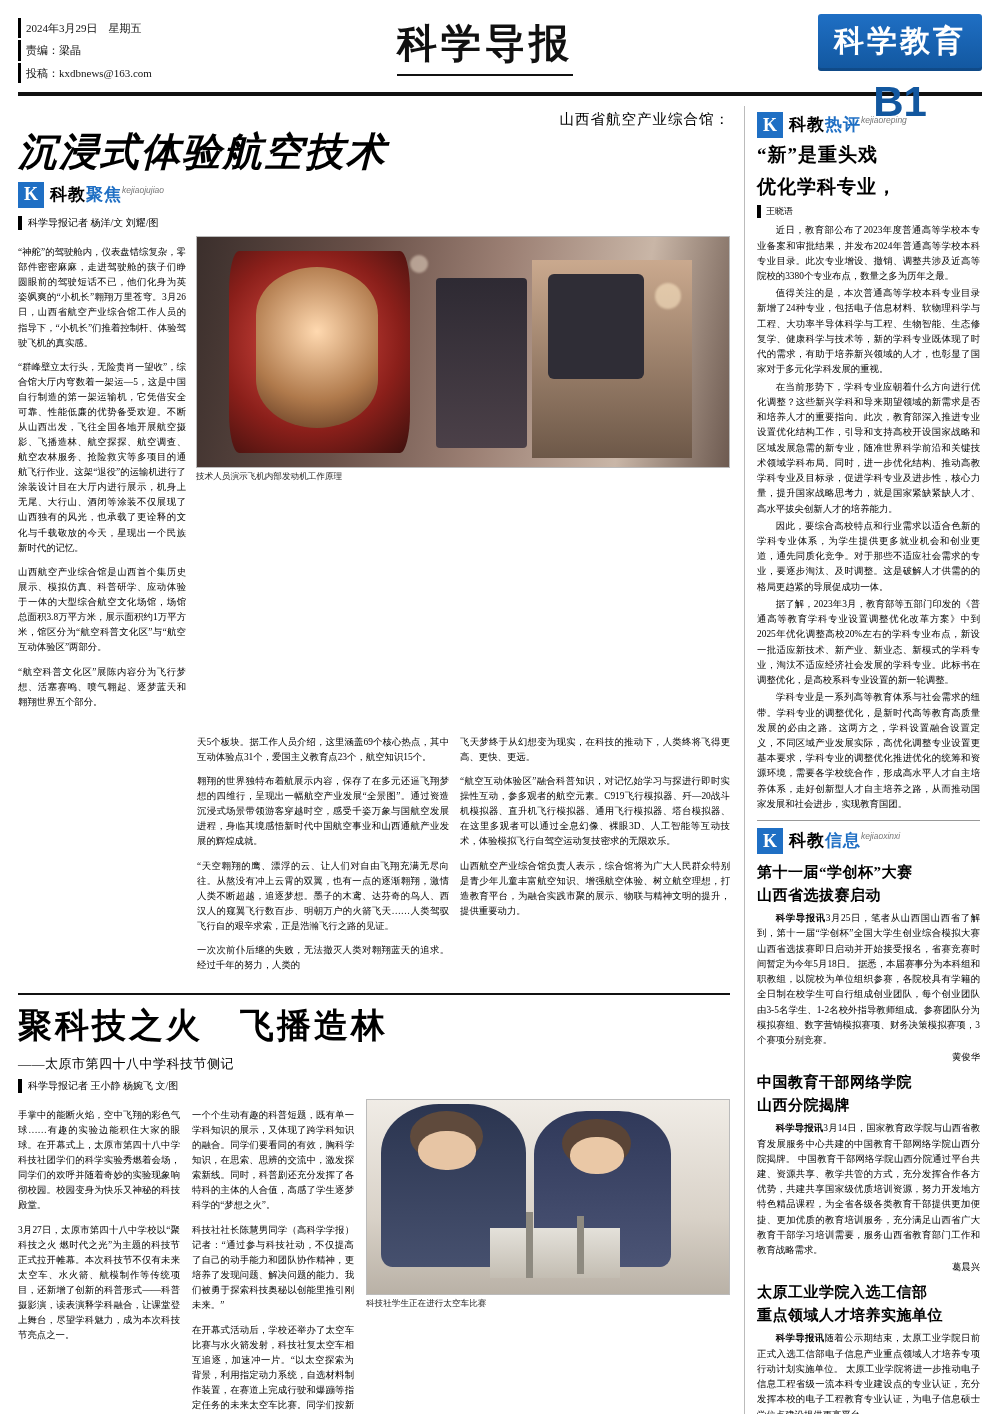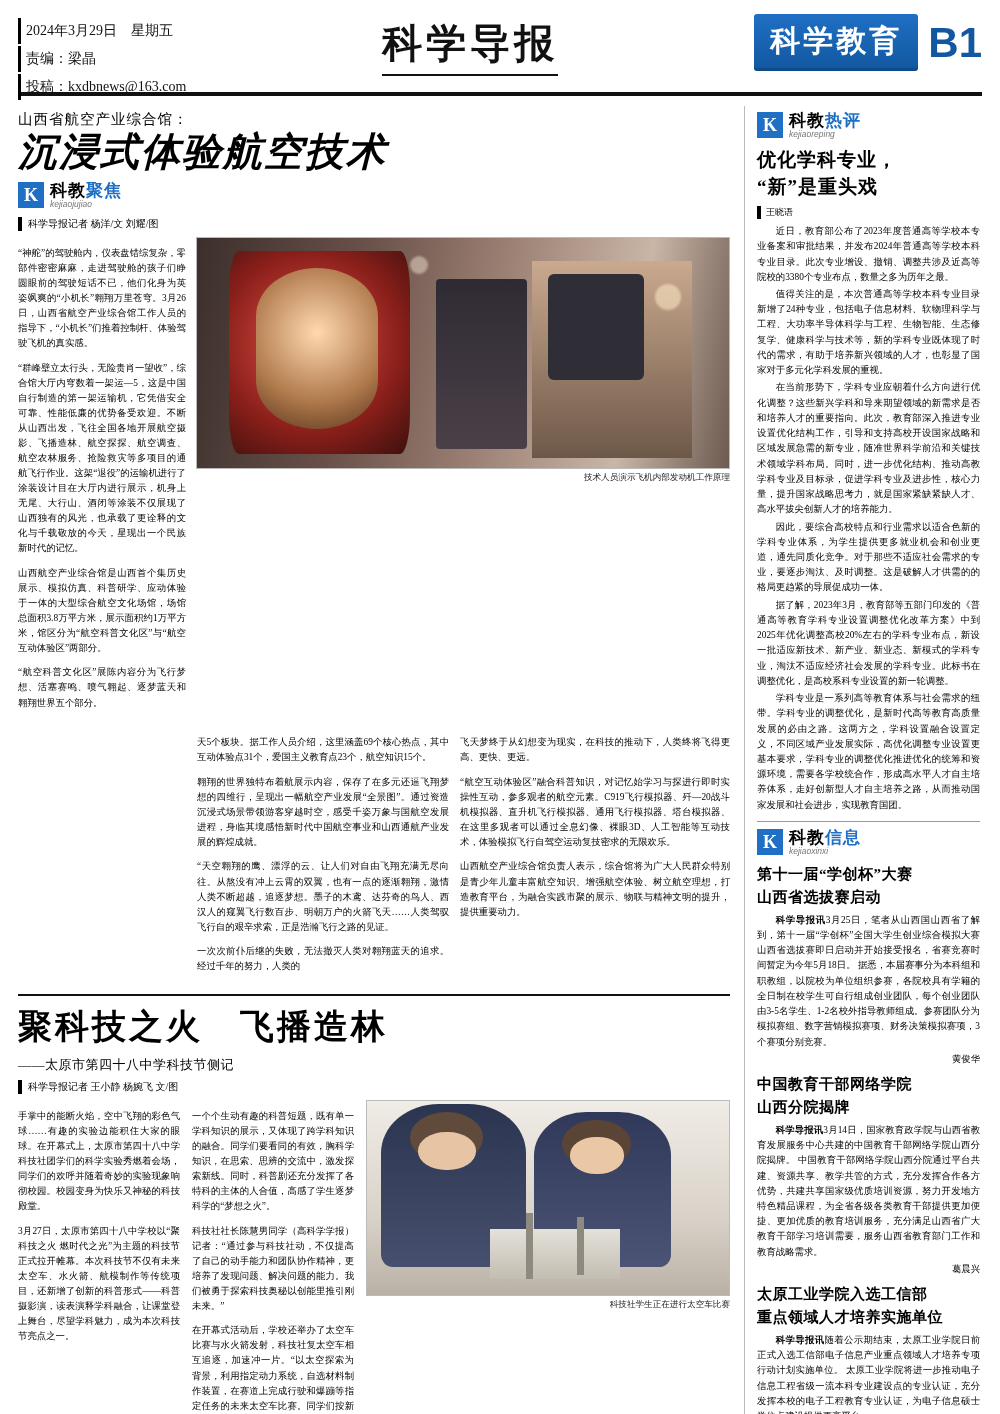--- a/index.html
+++ b/index.html
@@ -9,30 +9,30 @@
     background:#ffffff;
     font-family:"Liberation Serif", "DejaVu Serif", serif;
     color:#000;
     position:relative;
     overflow:hidden;
   }
   .page { width:1000px; height:1414px; position:relative; padding:14px 18px; }
 
   
   .masthead { display:flex; align-items:flex-start; justify-content:space-between; height:72px; }
-  .mh-left { font-size:14px; line-height:1.85; color:#111; padding-top:4px; }
+  .mh-left { font-size:11px; line-height:1.85; color:#111; padding-top:4px; }
   .mh-left div { border-left:3px solid #000; padding-left:5px; margin-bottom:2px; white-space:nowrap;}
   .mh-mid { flex:1; text-align:center; padding-top:2px; }
   .mh-title {
     font-family:"Liberation Serif", serif;
     font-weight:bold; font-size:40px; letter-spacing:4px;
     color:#111; display:inline-block; position:relative;
   }
   .mh-title:after{ content:""; display:block; border-bottom:2px solid #111; margin-top:3px;}
-  .mh-right { display:flex; align-items:center; gap:10px; }
+  .mh-right { display:flex; align-items:center; gap:10px;flex-direction:column; }
   .kj-badge {
     background:linear-gradient(180deg,#1f6fc4,#12579f);
     color:#fff; font-weight:bold; font-size:30px; letter-spacing:3px;
     padding:7px 16px 9px 16px; border-radius:3px; font-family:"Liberation Serif",serif;
     box-shadow:inset 0 -3px 0 rgba(0,0,0,.15);
   }
   .pageno { font-size:42px; font-weight:bold; color:#12579f; font-family:"Liberation Sans",sans-serif; line-height:1;}
   .mh-rule { border-top:3px solid #111; border-bottom:1px solid #111; height:4px; margin:6px 0 10px 0; }
 
   
@@ -42,33 +42,33 @@
 
   
   .seclogo { display:flex; align-items:center; gap:6px; margin:6px 0 8px 0; }
   .seclogo .kbox {
     width:26px;height:26px;background:#1f6fc4;color:#fff;font-weight:bold;
     font-size:18px;display:flex;align-items:center;justify-content:center;font-family:"Liberation Serif",serif;
   }
   .seclogo .zh { font-size:17px; font-weight:bold; letter-spacing:1px; }
   .seclogo .zh .accent { color:#1f6fc4; }
   .seclogo .py { font-size:8.5px; color:#777; font-style:italic; font-family:"Liberation Sans",sans-serif;}
-  .seclogo .stack{ display:flex; flex-direction:column; line-height:1.05;}
+  .seclogo .stack{ display:flex; flex-direction:row; line-height:1.05;}
 
   h1.head-main {
     font-size:39px; font-weight:bold; letter-spacing:2px; margin:2px 0 8px 0; line-height:1.1;font-style:italic;
   }
-  .kicker { font-size:14.5px; margin:4px 0 2px 0; letter-spacing:1px;}
+  .kicker { font-size:14.5px; margin:4px 0 2px 0; letter-spacing:1px;text-align:right;}
   .byline { font-size:10px; border-left:4px solid #000; padding-left:6px; margin:6px 0 6px 0; }
 
   .photo {
     background:#d8d8d8; position:relative; overflow:hidden;
     border:1px solid #bbb;
   }
-  .cap { font-size:8.6px; color:#222; margin-top:3px; text-align:right;}
+  .cap { font-size:8.6px; color:#222; margin-top:3px; text-align:left;}
 
   .rule-thick { border-top:2px solid #111; margin:10px 0 8px 0;}
   .rule-thin { border-top:1px solid #999; margin:8px 0 7px 0;}
 
   h2.head-2 { font-size:34px; font-weight:bold; letter-spacing:3px; margin:4px 0 4px 0;}
   .subhead { font-size:13px; margin:6px 0 6px 0; letter-spacing:.5px;}
 
   
   .side-h { font-size:19px; font-weight:bold; line-height:1.35; margin:4px 0 6px 0; letter-spacing:1px;}
   .side-h2 { font-size:15px; font-weight:bold; line-height:1.4; margin:8px 0 5px 0; letter-spacing:.5px;}
@@ -204,22 +204,22 @@
     <div class="col-side">
 
       <div class="seclogo">
         <div class="kbox">K</div>
         <div class="stack">
           <div class="zh"><span>科教</span><span class="accent">热评</span></div>
           <div class="py">kejiaoreping</div>
         </div>
       </div>
 
+      <div class="side-h" style="margin-top:-4px;">“新”是重头戏</div>
       <div class="side-h">优化学科专业，</div>
-      <div class="side-h" style="margin-top:-4px;">“新”是重头戏</div>
       <div class="side-byline">王晓语</div>
 
       <div class="side-text">
         <p>近日，教育部公布了2023年度普通高等学校本专业备案和审批结果，并发布2024年普通高等学校本科专业目录。此次专业增设、撤销、调整共涉及近高等院校的3380个专业布点，数量之多为历年之最。</p>
         <p>值得关注的是，本次普通高等学校本科专业目录新增了24种专业，包括电子信息材料、软物理科学与工程、大功率半导体科学与工程、生物智能、生态修复学、健康科学与技术等，新的学科专业既体现了时代的需求，有助于培养新兴领域的人才，也彰显了国家对于多元化学科发展的重视。</p>
         <p>在当前形势下，学科专业应朝着什么方向进行优化调整？这些新兴学科和导来期望领域的新需求是否和培养人才的重要指向。此次，教育部深入推进专业设置优化结构工作，引导和支持高校开设国家战略和区域发展急需的新专业，随准世界科学前沿和关键技术领域学科布局。同时，进一步优化结构、推动高教学科专业及目标录，促进学科专业及进步性，核心力量，提升国家战略思考力，就是国家紧缺紧缺人才、高水平拔尖创新人才的培养能力。</p>
         <p>因此，要综合高校特点和行业需求以适合色新的学科专业体系，为学生提供更多就业机会和创业更道，通先同质化竞争。对于那些不适应社会需求的专业，要逐步淘汰、及时调整。这是破解人才供需的的格局更趋紧的导展促成功一体。</p>
         <p>据了解，2023年3月，教育部等五部门印发的《普通高等教育学科专业设置调整优化改革方案》中到2025年优化调整高校20%左右的学科专业布点，新设一批适应新技术、新产业、新业态、新模式的学科专业，淘汰不适应经济社会发展的学科专业。此标书在调整优化，是高校系科专业设置的新一轮调整。</p>
         <p>学科专业是一系列高等教育体系与社会需求的纽带。学科专业的调整优化，是新时代高等教育高质量发展的必由之路。这两方之，学科设置融合设置定义，不同区域产业发展实际，高优化调整专业设置更基本要求，学科专业的调整优化推进优化的统筹和资源环境，需要各学校统合作，形成高水平人才自主培养体系，走好创新型人才自主培养之路，从而推动国家发展和社会进步，实现教育国团。</p>
       </div>

